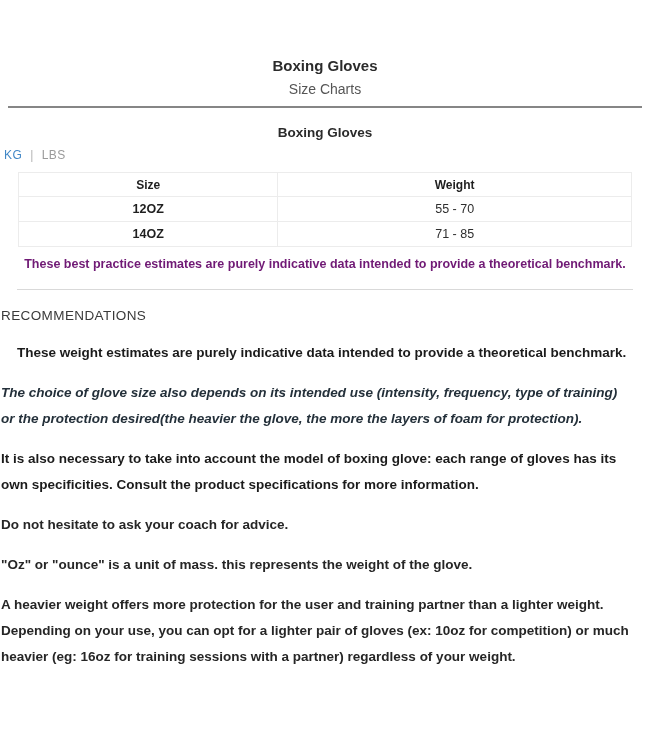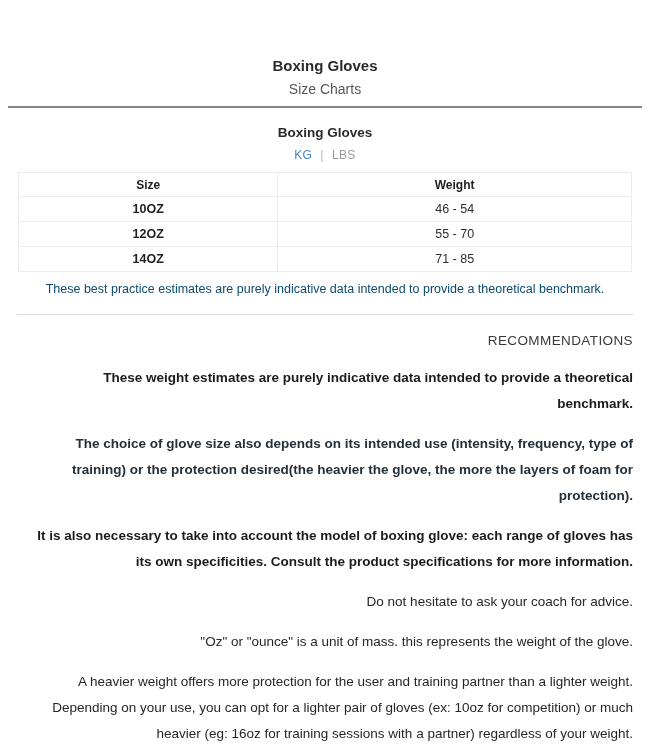--- a/index.html
+++ b/index.html
@@ -41,21 +41,21 @@
   .chart-title {
     margin-top: 17px;
     text-align: center;
     font-size: 13.5px;
     font-weight: 700;
     color: #2b2b2b;
     line-height: 16px;
   }
   .unit-toggle {
     margin-top: 7px;
-    text-align: center;
+    text-align: left;
     font-size: 12px;
     line-height: 15px;
     letter-spacing: 0.4px;
   }
   .unit { cursor: pointer; color: #9a9a9a; padding: 0 4px; }
   .unit.active { color: #4187c6; }
   .unit-sep { color: #b5b5b5; padding: 0 4px; }
 
   table.size-table {
     margin: 9px 18px 0 18px;
@@ -76,50 +76,50 @@
   }
   table.size-table td { height: 25px; font-size: 12.5px; color: #2e2e2e; }
   table.size-table td.size-cell { font-weight: 700; color: #1f1f1f; }
   table.size-table col.col-size { width: 42.3%; }
   table.size-table col.col-weight { width: 57.7%; }
 
   .table-note {
     margin: 9px 18px 0 18px;
     text-align: center;
     font-size: 12.5px;
-    font-weight: 400;
-    color: #0c4a6e;
+    font-weight: 700;
+    color: #701a75;
     line-height: 16px;
   }
 
   .section-divider {
     margin: 17px 17px 0 17px;
     border: none;
     border-top: 1px solid #d9d9d9;
     height: 0;
   }
 
   
-  .recommendations { padding: 18px 17px 0 19px; text-align: right; }
+  .recommendations { padding: 18px 17px 0 1px; }
   .rec-heading {
     font-size: 13.5px;
     font-weight: 400;
     color: #3a3a3a;
     letter-spacing: 0.4px;
     line-height: 16px;
   }
   .rec-paragraph {
     margin-top: 14px;
     font-size: 13.5px;
     line-height: 26px;
     color: #262626;
   }
   .rec-paragraph.w-bold { font-weight: 700; color: #1b1b1b; }
-  .rec-paragraph.w-semibold { font-weight: 600; color: #24303a; }
-  .rec-paragraph.w-normal { font-weight: 400; }
+  .rec-paragraph.w-semibold { font-weight: 600; color: #24303a; font-style: italic; }
+  .rec-paragraph.w-normal { font-weight: 700; }
   .rec-paragraph:first-of-type { margin-top: 16px; margin-left: 16px; }
 </style>
 </head>
 <body>
 
 <div class="page">
 
   <div class="page-header">
     <div class="page-title">Boxing Gloves</div>
     <div class="page-subtitle">Size Charts</div>
@@ -137,24 +137,20 @@
       <col class="col-weight">
     </colgroup>
     <thead>
       <tr>
           <th>Size</th>
           <th>Weight</th>
         </tr>
     </thead>
     <tbody>
         <tr>
-          <td class="size-cell">10OZ</td>
-          <td class="weight-cell">46 - 54</td>
-        </tr>
-        <tr>
           <td class="size-cell">12OZ</td>
           <td class="weight-cell">55 - 70</td>
         </tr>
         <tr>
           <td class="size-cell">14OZ</td>
           <td class="weight-cell">71 - 85</td>
         </tr>
       </tbody>
   </table>
 

